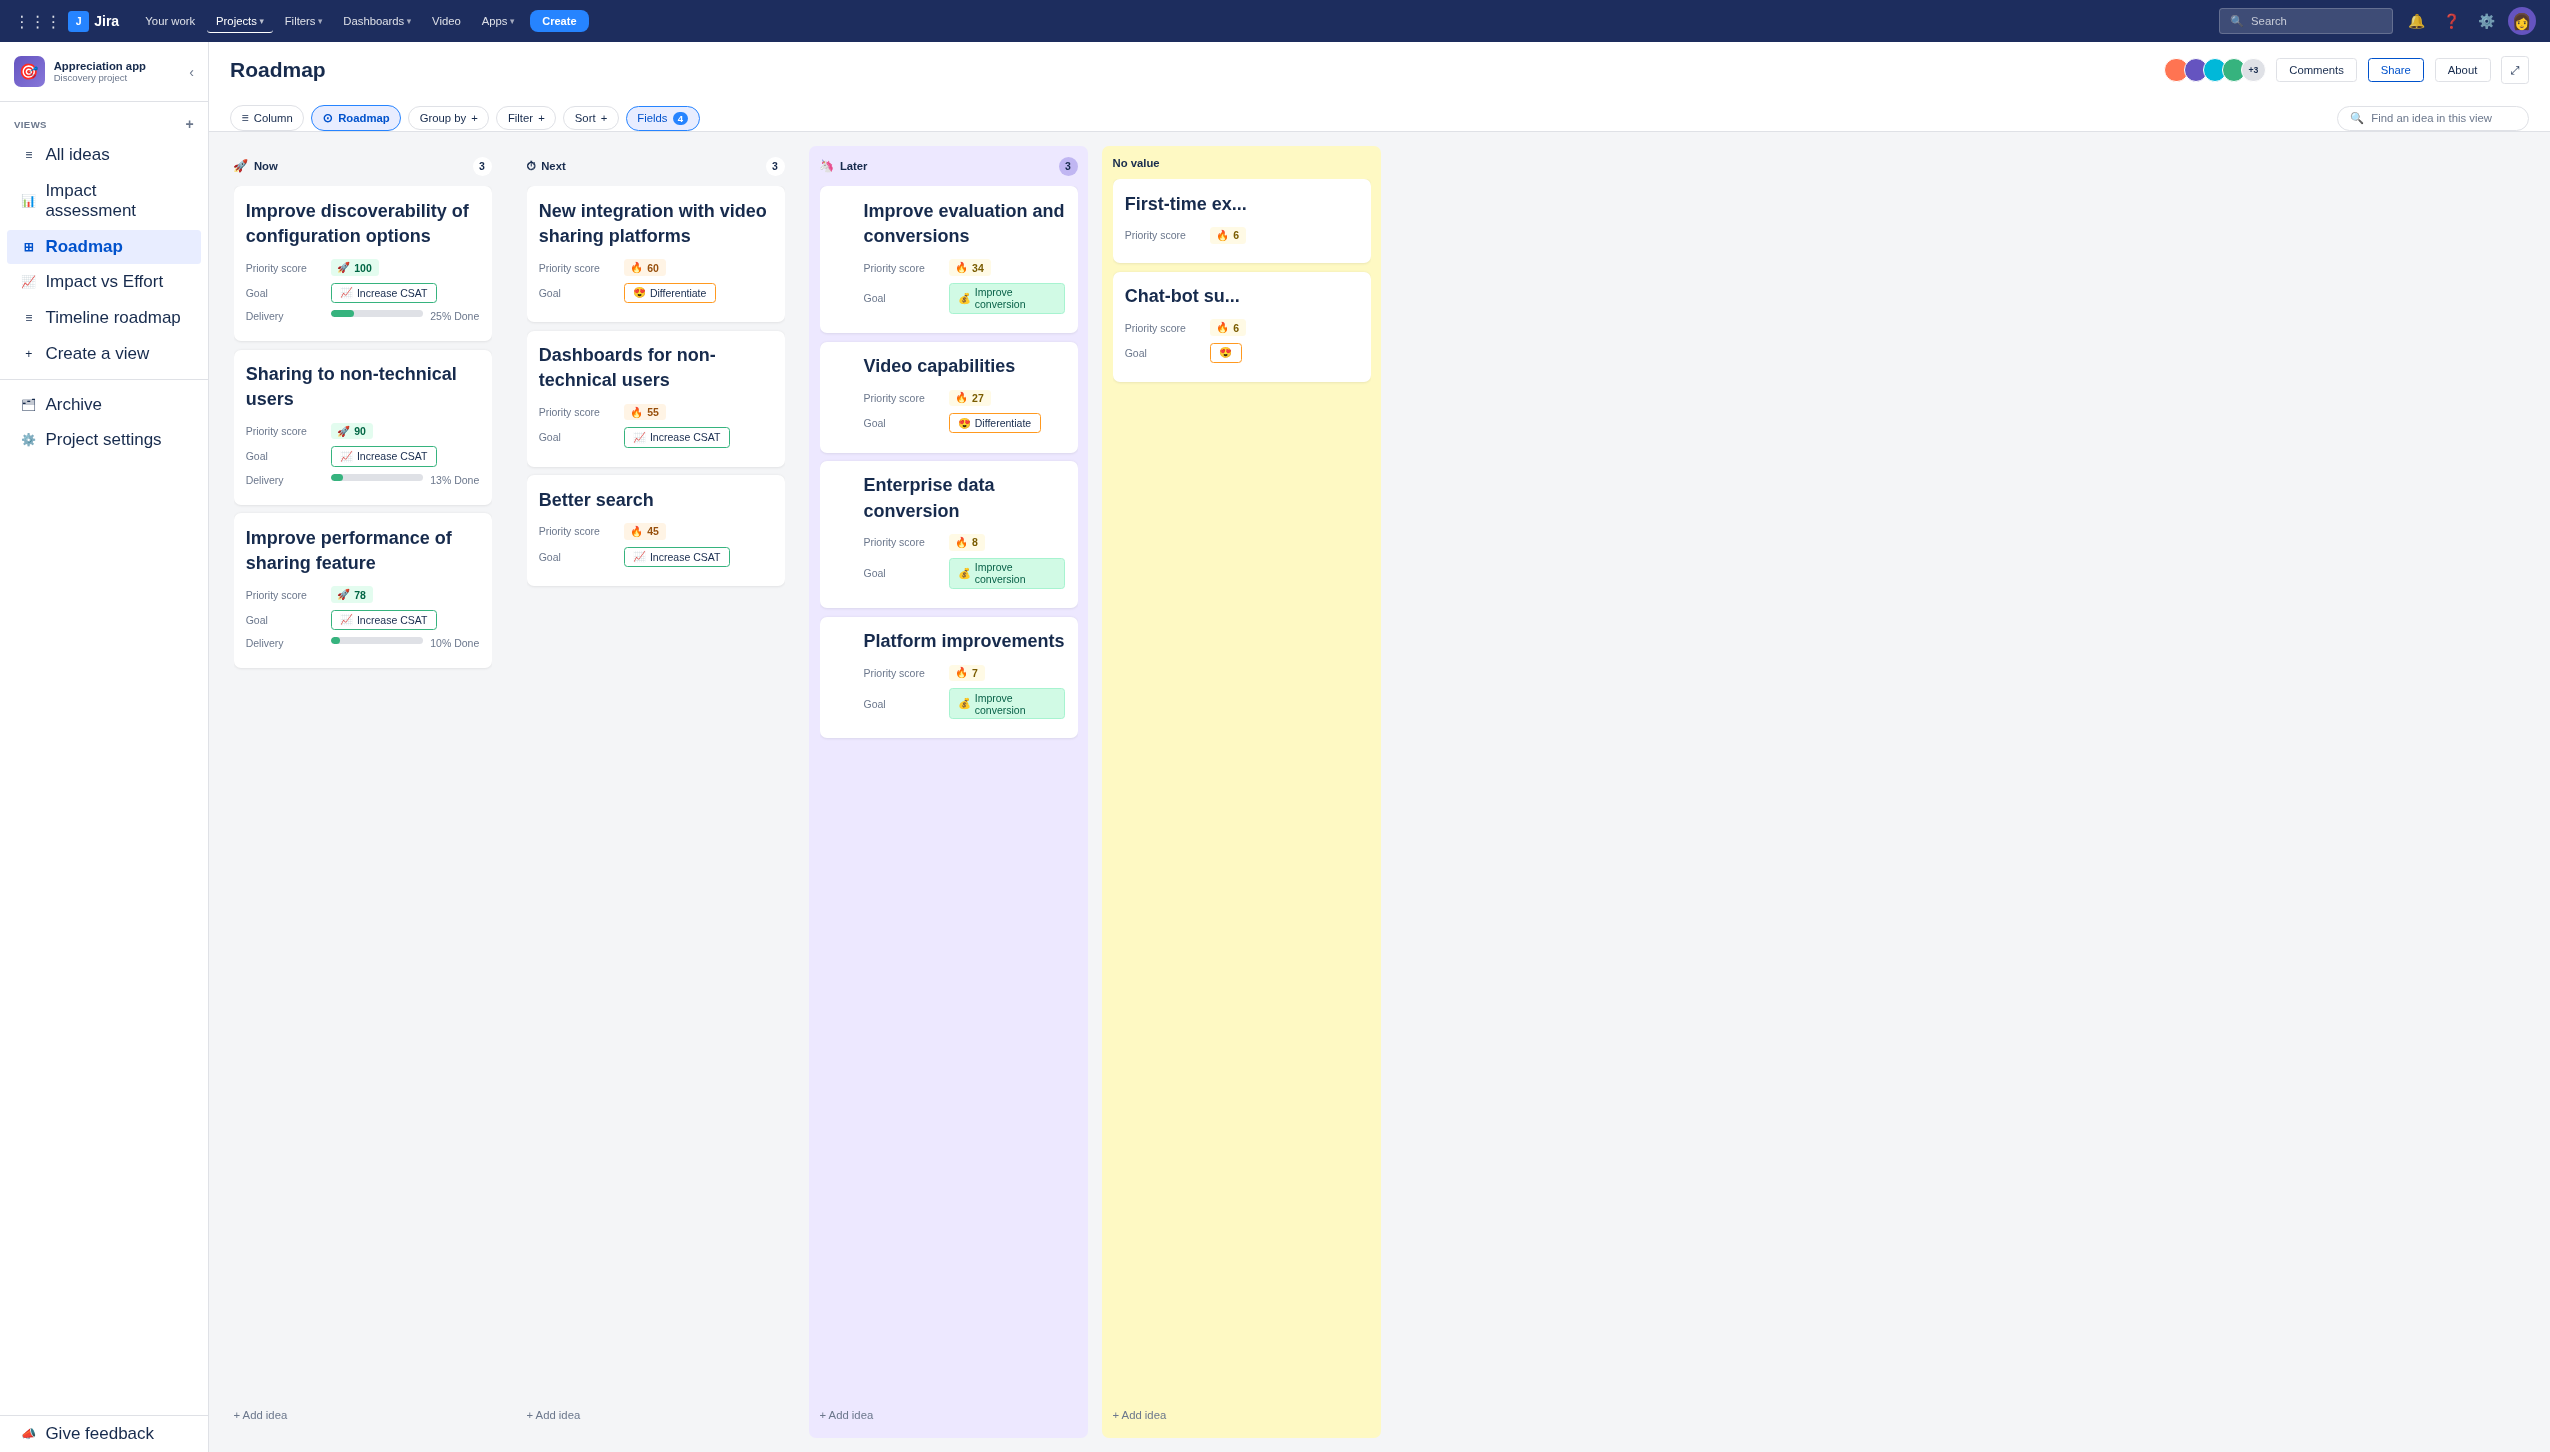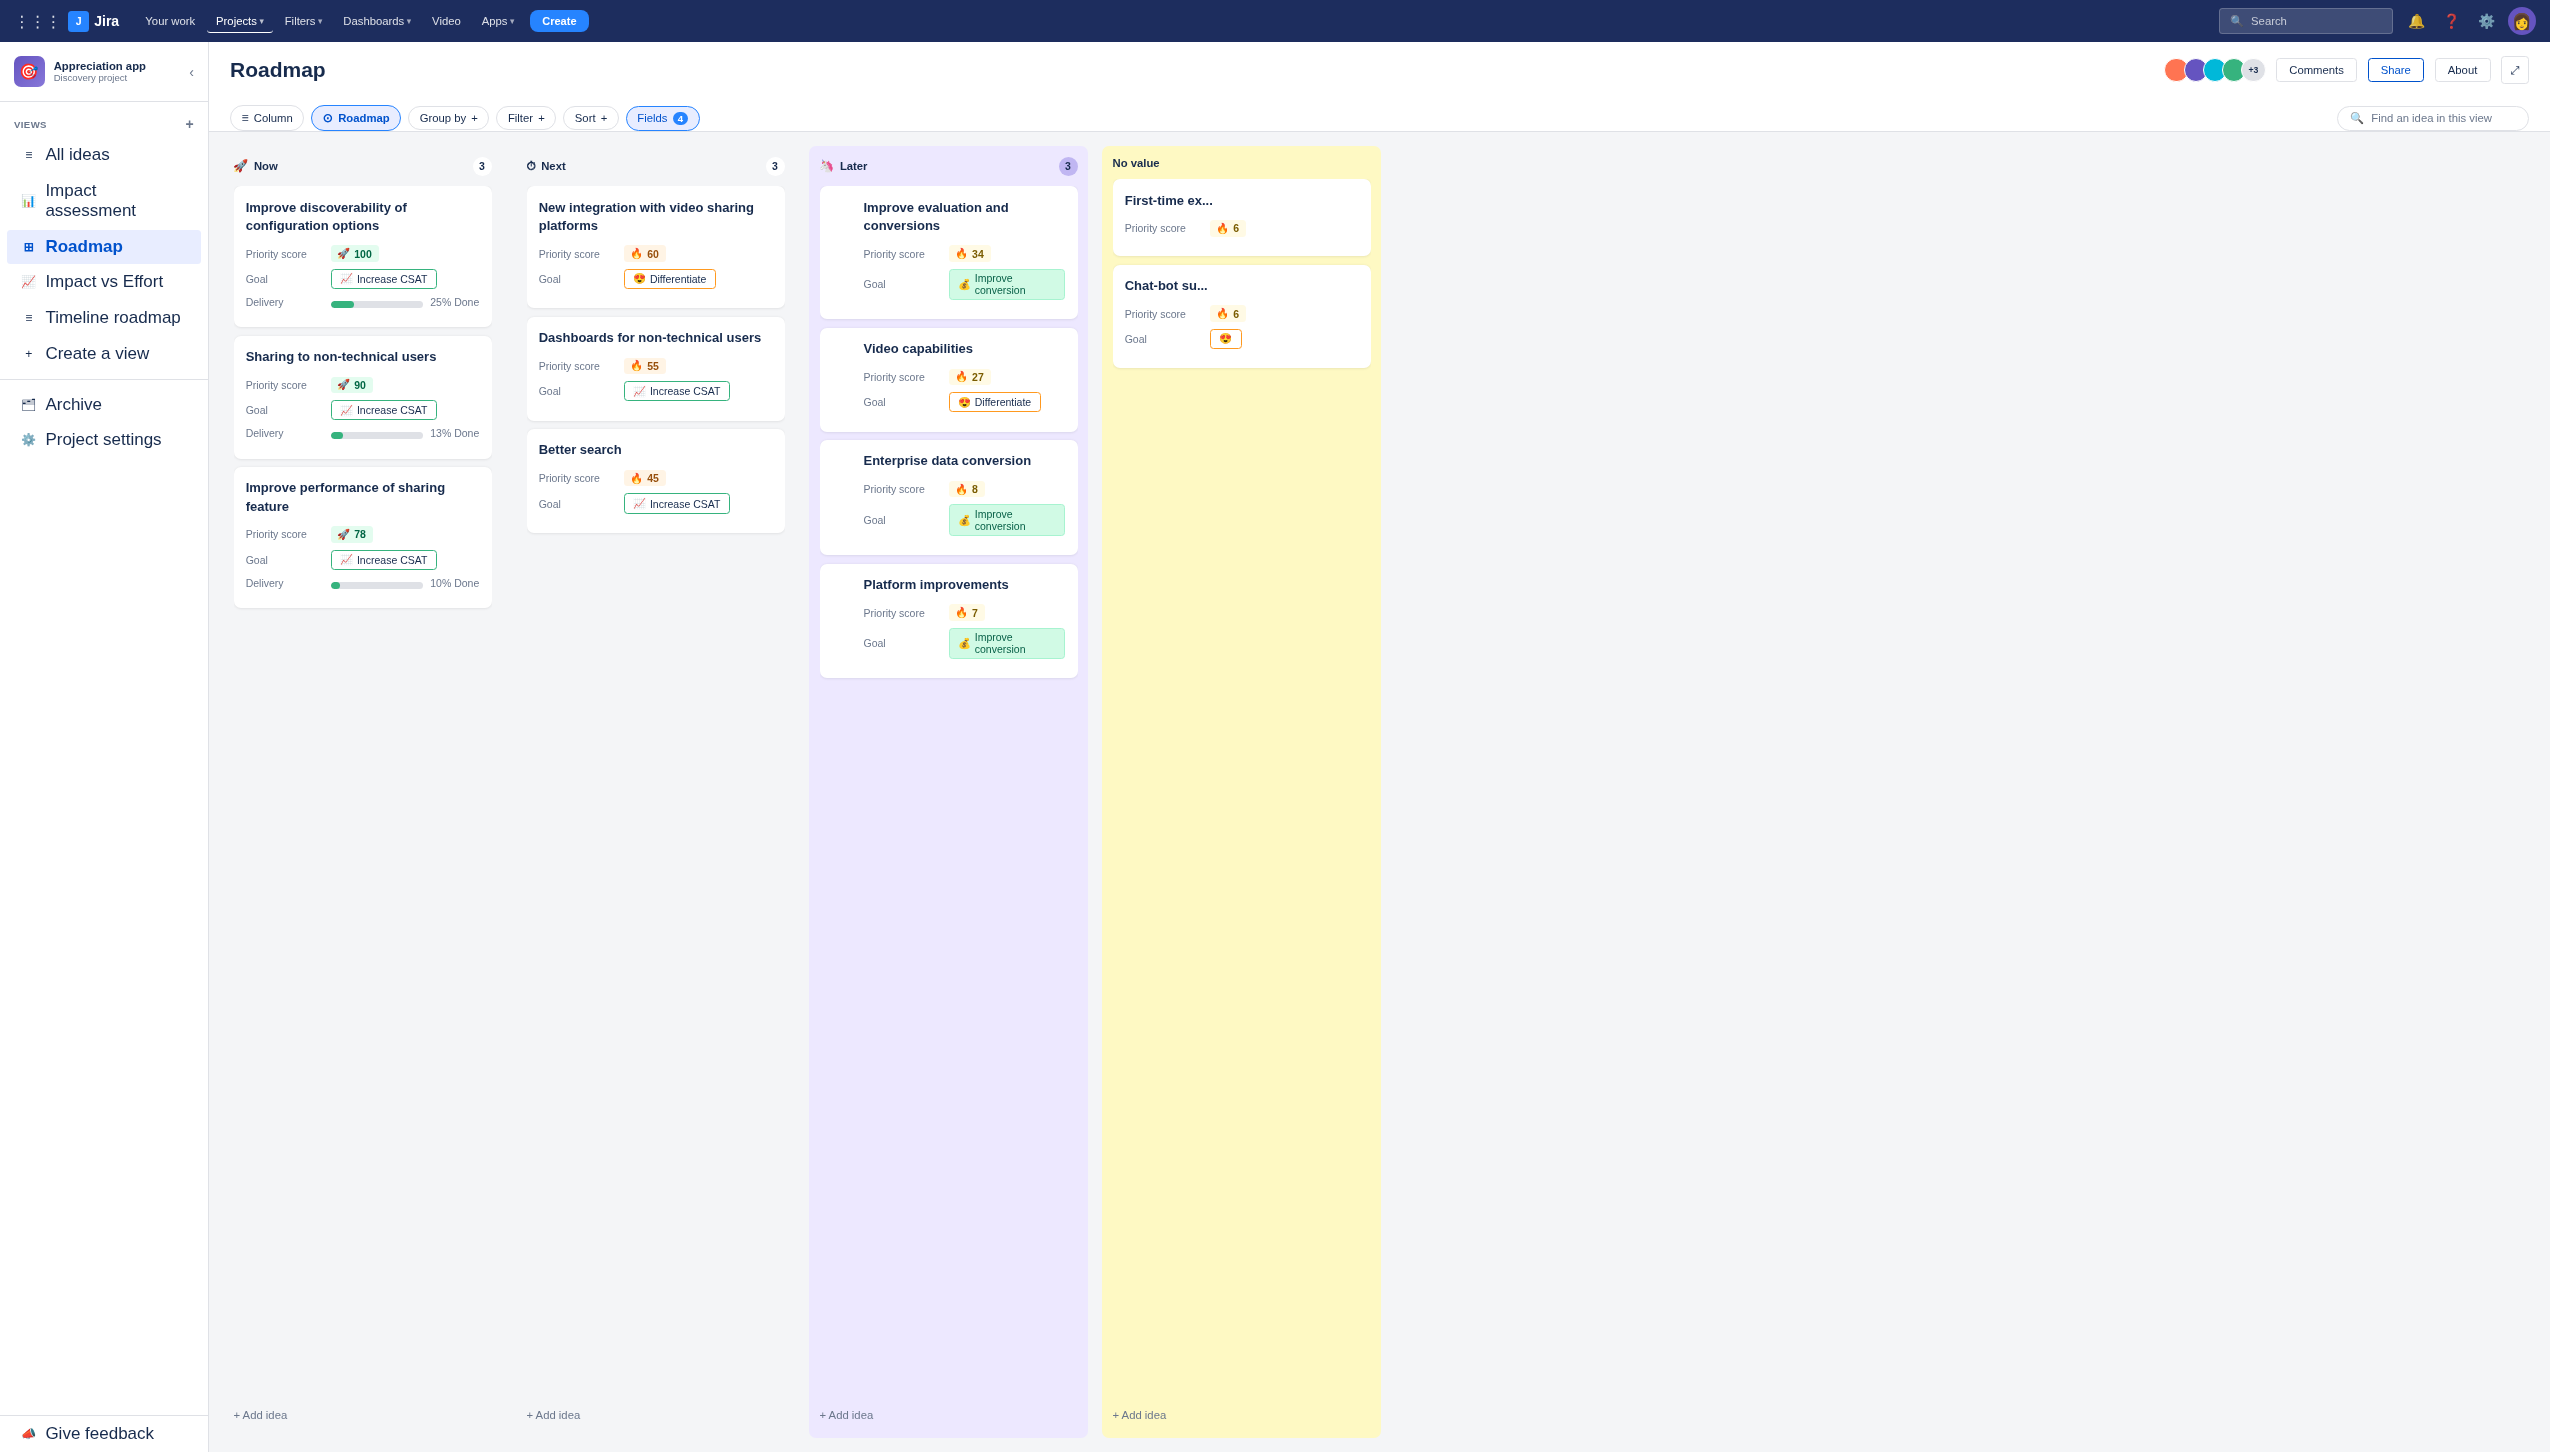--- a/index.html
+++ b/index.html
@@ -78,26 +78,26 @@
     .board-column.later-col { background: #ede8ff; }
     .board-column.no-value-col { background: #fef9c3; }
     .column-header { display: flex; align-items: center; gap: 7px; margin-bottom: 10.5px; }
     .column-title { font-size: 11.3px; font-weight: 600; color: #172b4d; display: flex; align-items: center; gap: 5.2px; }
     .column-count { margin-left: auto; background: white; border-radius: 50%; width: 19px; height: 19px; display: flex; align-items: center; justify-content: center; font-size: 10.5px; font-weight: 600; color: #172b4d; }
     .column-count.later-count { background: #c0b6f2; }
 
     
     .cards-list { display: flex; flex-direction: column; gap: 8.7px; flex: 1; overflow-y: auto; }
     .card { background: white; border-radius: 7px; padding: 12.2px; box-shadow: 0 0.9px 2.6px rgba(0,0,0,0.08); }
-    .card-title { font-size: 13px; font-weight: 600; color: #172b4d; margin-bottom: 10.5px; line-height: 1.4; }
+    .card-title { font-size: 18px; font-weight: 600; color: #172b4d; margin-bottom: 10.5px; line-height: 1.4; }
     .card-field { display: flex; align-items: center; gap: 7px; margin-bottom: 7px; }
     .card-field-label { color: #6b778c; font-size: 10.5px; width: 78px; flex-shrink: 0; }
     .score-badge { display: flex; align-items: center; gap: 3.5px; background: #e3fcef; color: #006644; border-radius: 3.5px; padding: 1.7px 7px; font-size: 10.5px; font-weight: 600; }
     .goal-badge { display: flex; align-items: center; gap: 3.5px; border-radius: 3.5px; padding: 2.6px 8.7px; font-size: 10.5px; font-weight: 500; }
-    .delivery-bar-wrap { flex: 1; display: flex; align-items: flex-end; gap: 7px; }
+    .delivery-bar-wrap { flex: 1; display: flex; align-items: flex-start; gap: 7px; }
     .delivery-bar-bg { flex: 1; height: 7px; background: #dfe1e6; border-radius: 3.5px; overflow: hidden; }
     .delivery-bar-fill { height: 100%; background: #36b37e; border-radius: 3.5px; }
     .delivery-text { font-size: 10.5px; color: #6b778c; white-space: nowrap; }
 
     .add-idea-btn { display: flex; align-items: center; gap: 5.2px; color: #6b778c; font-size: 11.3px; cursor: pointer; padding: 7px 0; margin-top: 7px; }
 
     
     ::-webkit-scrollbar { width: 5.2px; height: 5.2px; }
     ::-webkit-scrollbar-track { background: transparent; }
     ::-webkit-scrollbar-thumb { background: #c1c7d0; border-radius: 2.6px; }

